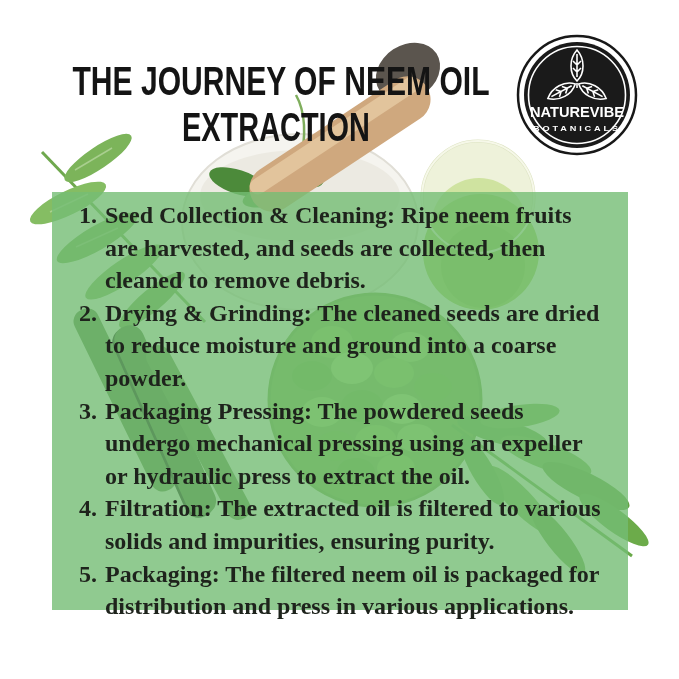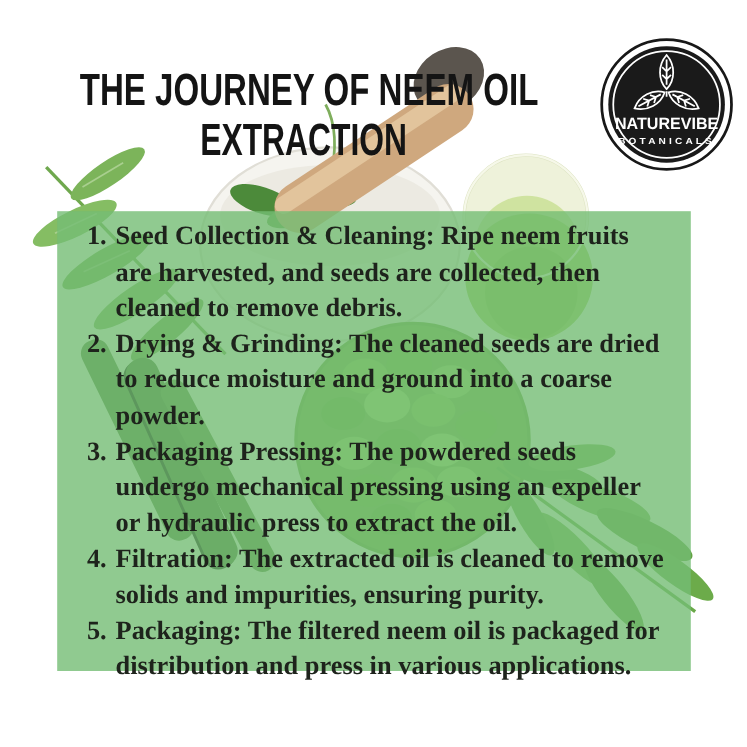--- a/index.html
+++ b/index.html
@@ -2,21 +2,21 @@
 <html><head>
 <meta charset="utf-8">
 <style>
   html,body{margin:0;padding:0;background:#ffffff;}
   .canvas{
     position:relative;width:679px;height:679px;background:#ffffff;
     overflow:hidden;font-family:"Liberation Sans",sans-serif;
   }
   .photo-layer{position:absolute;left:0;top:0;z-index:1;}
   .title-svg{position:absolute;left:0;top:0;z-index:4;}
-  .logo{position:absolute;left:543px;top:32px;width:126px;height:126px;z-index:5;}
+  .logo{position:absolute;left:514px;top:32px;width:126px;height:126px;z-index:5;}
   .green-panel{
     position:absolute;left:52px;top:192px;width:576px;height:418px;
     background:rgba(116,189,116,0.80);z-index:3;
   }
   ol.steps{
     margin:0;padding:7px 22px 0 27px;list-style:none;
     font-family:"Liberation Serif",serif;font-weight:bold;
     font-size:24px;line-height:32.6px;color:#1e231c;
   }
   ol.steps li{display:flex;}
@@ -115,21 +115,21 @@
       <li>
         <span class="step-num">2.</span>
         <span class="step-txt">Drying &amp; Grinding: The cleaned seeds are dried to reduce moisture and ground into a coarse powder.</span>
       </li>
       <li>
         <span class="step-num">3.</span>
         <span class="step-txt">Packaging Pressing: The powdered seeds undergo mechanical pressing using an expeller or hydraulic press to extract the oil.</span>
       </li>
       <li>
         <span class="step-num">4.</span>
-        <span class="step-txt">Filtration: The extracted oil is cleaned to remove solids and impurities, ensuring purity.</span>
+        <span class="step-txt">Filtration: The extracted oil is filtered to various solids and impurities, ensuring purity.</span>
       </li>
       <li>
         <span class="step-num">5.</span>
         <span class="step-txt">Packaging: The filtered neem oil is packaged for distribution and press in various applications.</span>
       </li>
     </ol>
   </div>
 
   <svg class="title-svg" width="679" height="170" viewBox="0 0 679 170">
     <text x="281" y="95" text-anchor="middle" textLength="417" lengthAdjust="spacingAndGlyphs" font-family="Liberation Sans, sans-serif" font-weight="bold" font-size="41" fill="#141414">THE JOURNEY OF NEEM OIL</text>

